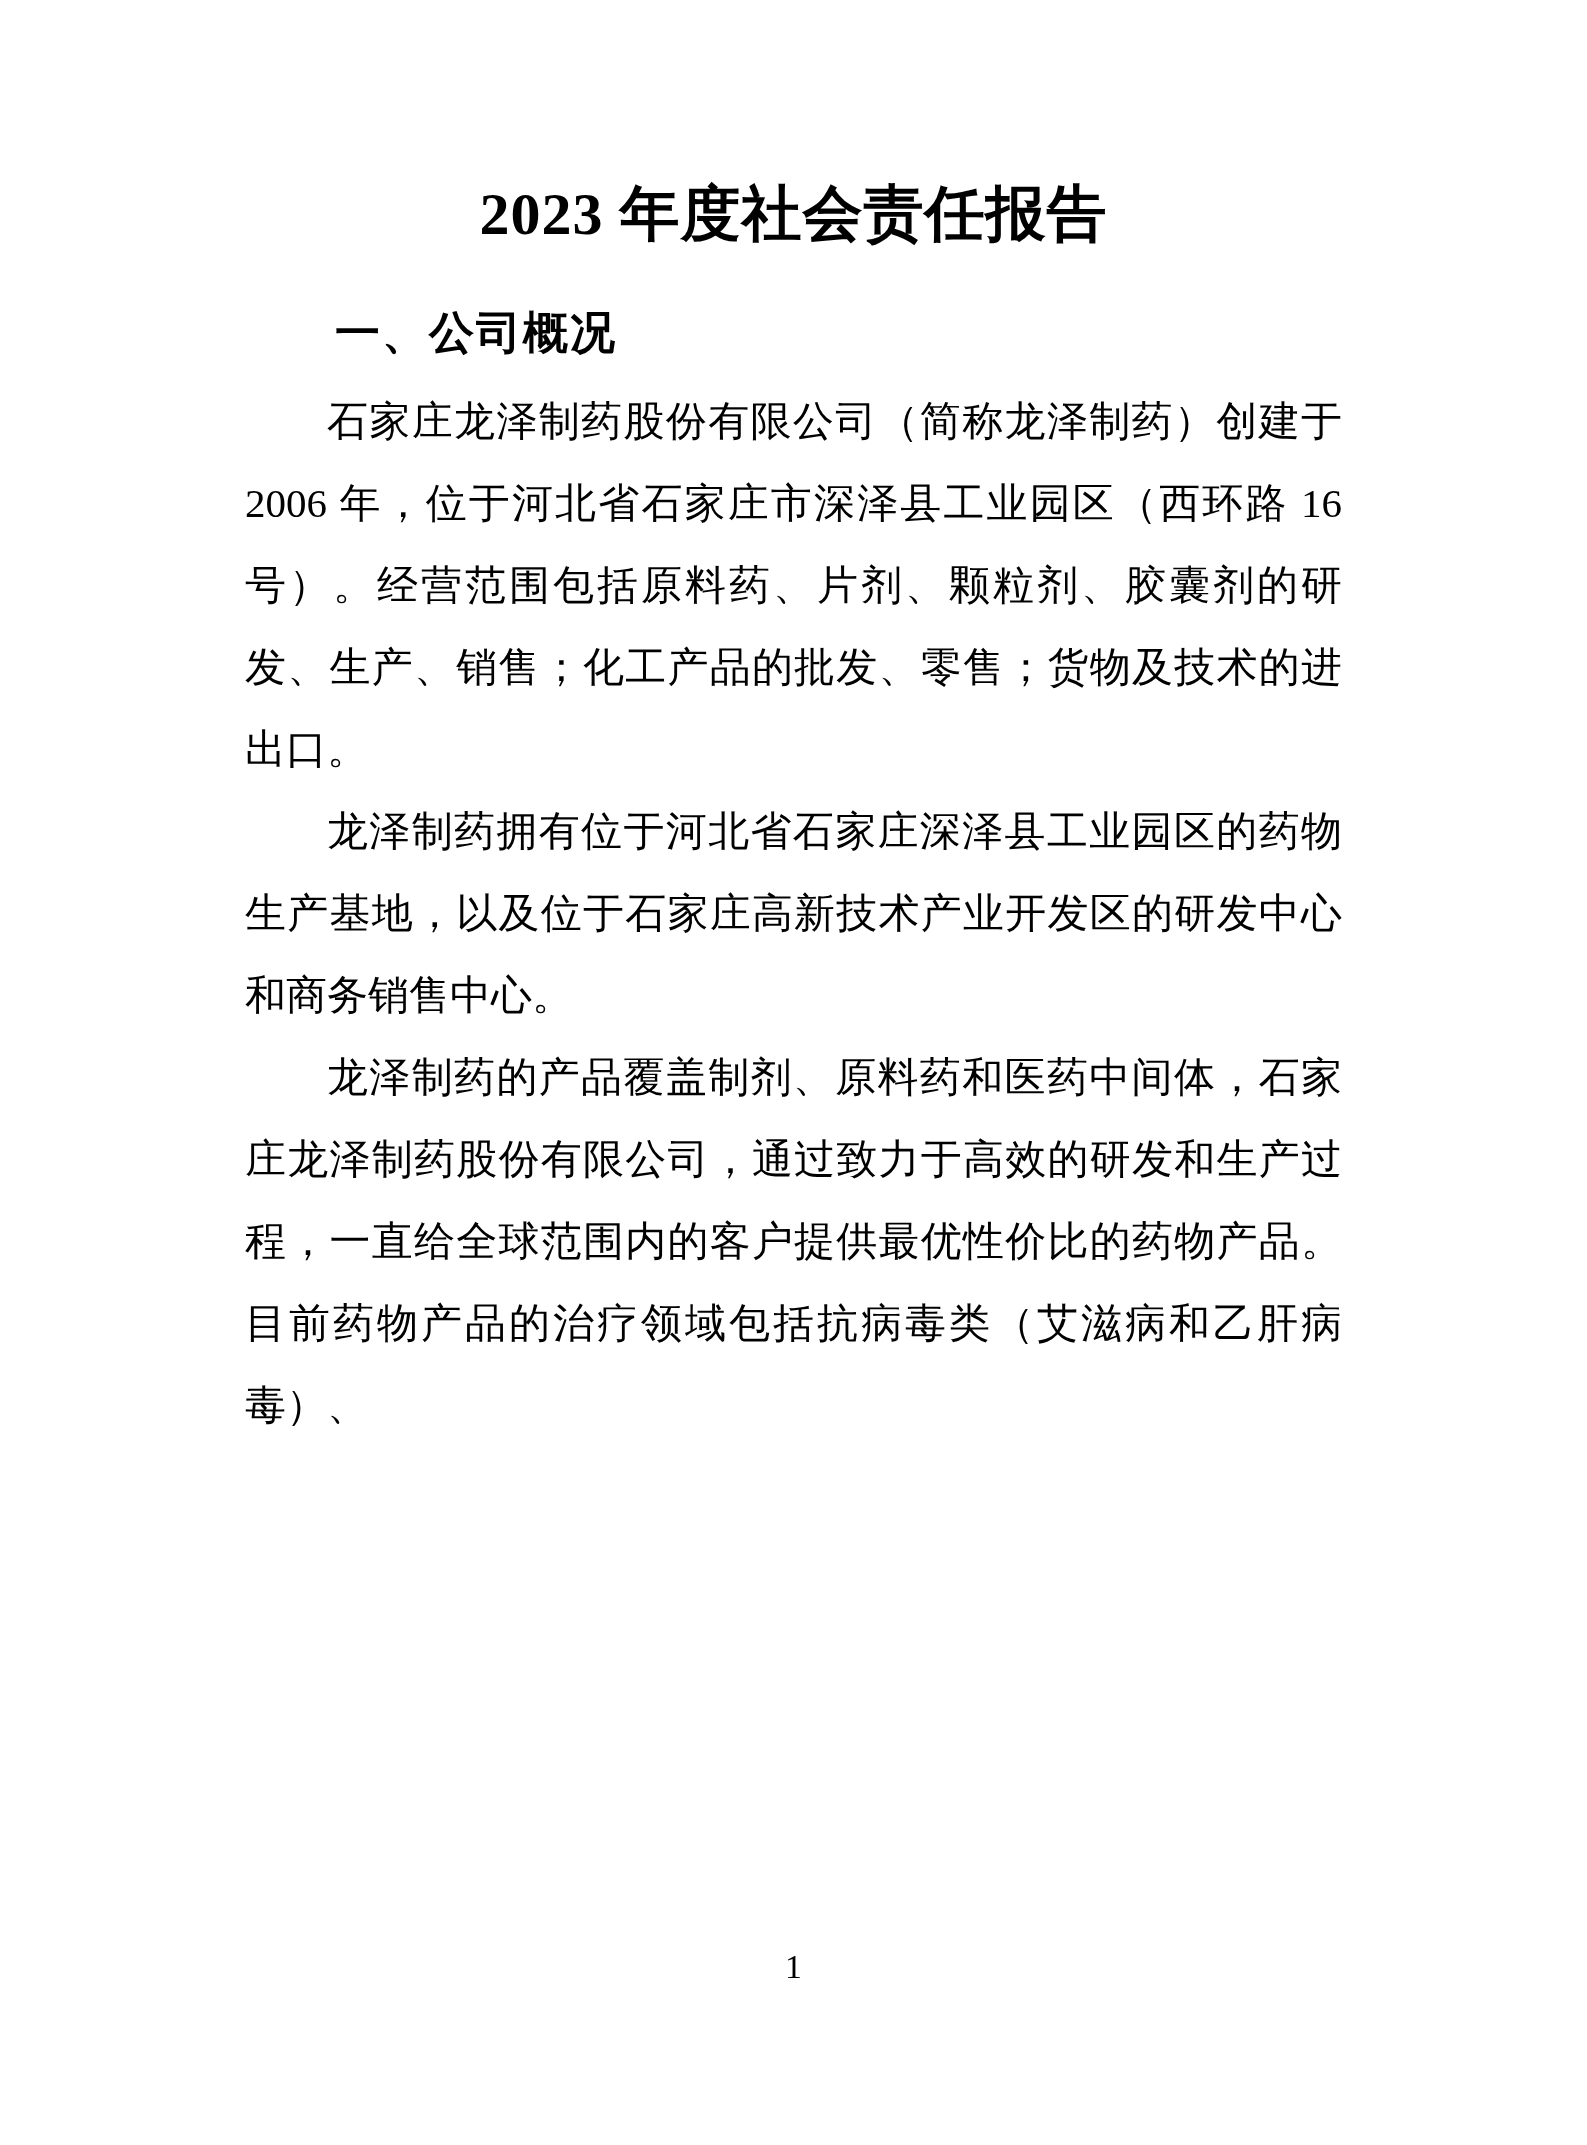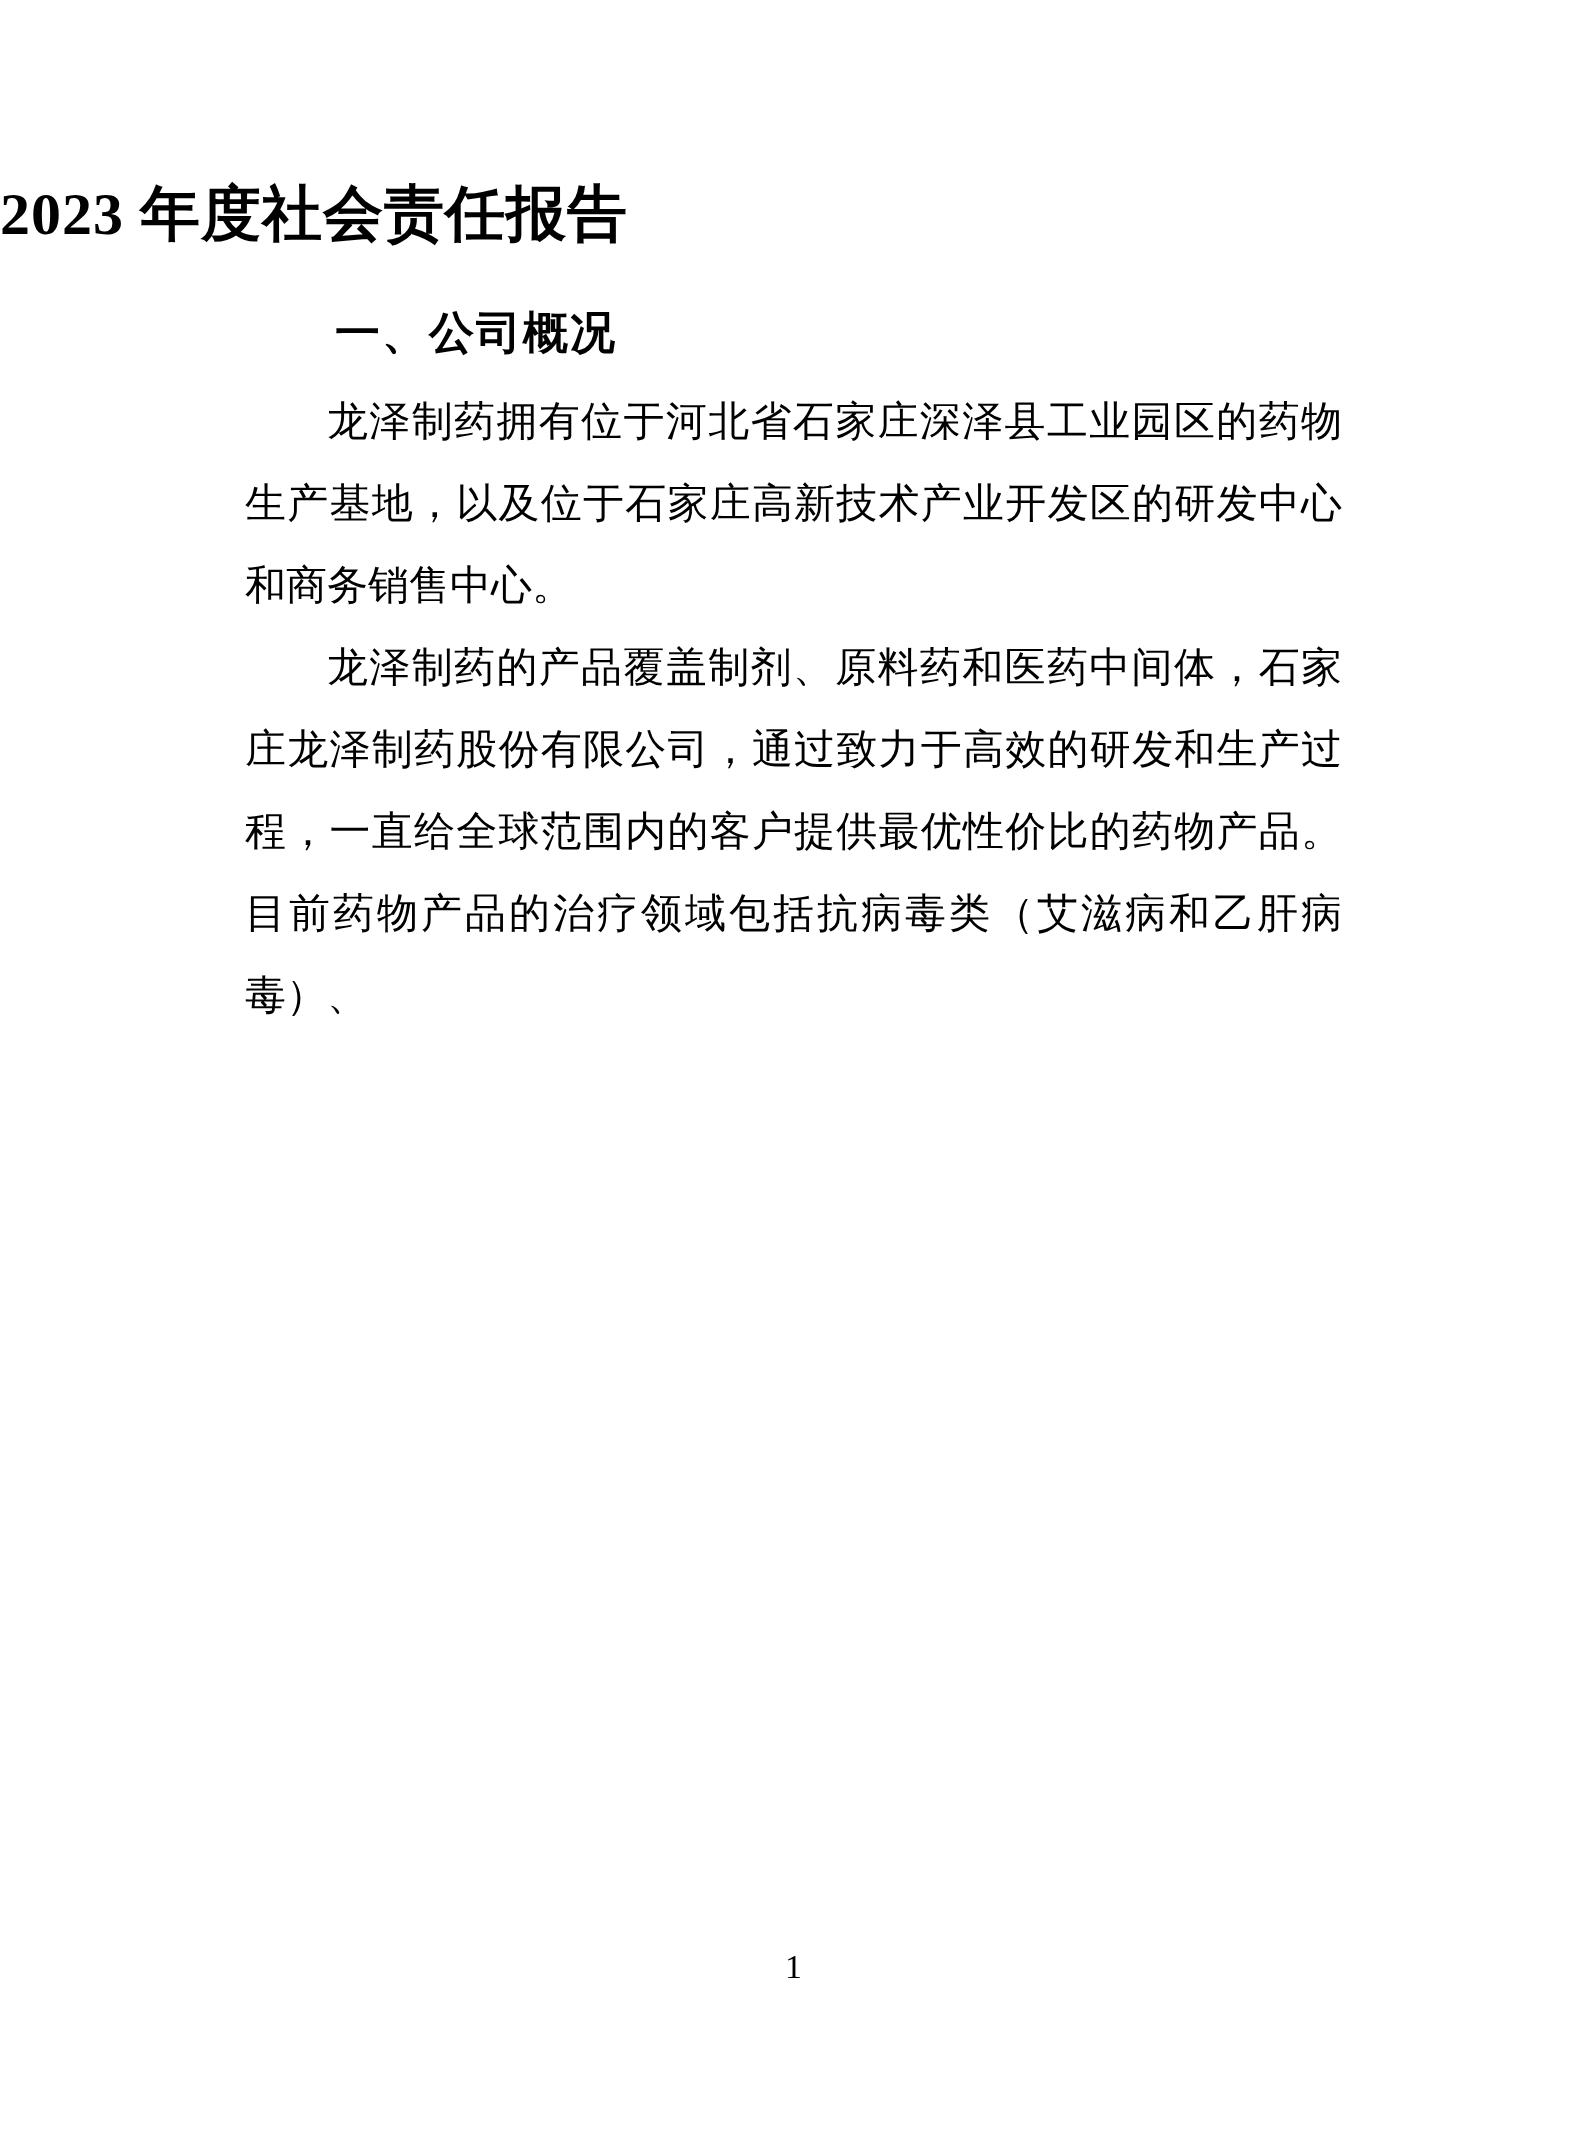--- a/index.html
+++ b/index.html
@@ -9,21 +9,21 @@
     height: 2145px;
     background: #ffffff;
     color: #000000;
     font-family: "Liberation Serif", "DejaVu Serif", serif;
     overflow: hidden;
     box-sizing: border-box;
   }
   .title {
     margin: 0;
     padding-top: 183px;
-    text-align: left;
+    text-align: center;
     font-size: 60px;
     line-height: 1.05;
     font-weight: bold;
     letter-spacing: 1px;
   }
   .heading {
     margin: 60px 245px 0 245px;
     font-size: 45px;
     line-height: 1.2;
     font-weight: bold;
@@ -53,18 +53,19 @@
 </style>
 </head>
 <body>
 
 <div class="page">
   <h1 class="title">2023 年度社会责任报告</h1>
 
   <h2 class="heading">一、公司概况</h2>
 
   <div class="body-text">
+    <p>石家庄龙泽制药股份有限公司（简称龙泽制药）创建于 2006 年，位于河北省石家庄市深泽县工业园区（西环路 16 号）。经营范围包括原料药、片剂、颗粒剂、胶囊剂的研发、生产、销售；化工产品的批发、零售；货物及技术的进出口。</p>
     <p>龙泽制药拥有位于河北省石家庄深泽县工业园区的药物生产基地，以及位于石家庄高新技术产业开发区的研发中心和商务销售中心。</p>
     <p>龙泽制药的产品覆盖制剂、原料药和医药中间体，石家庄龙泽制药股份有限公司，通过致力于高效的研发和生产过程，一直给全球范围内的客户提供最优性价比的药物产品。目前药物产品的治疗领域包括抗病毒类（艾滋病和乙肝病毒）、</p>
   </div>
 
   <div class="page-number">1</div>
 </div>
 
 </body></html>

